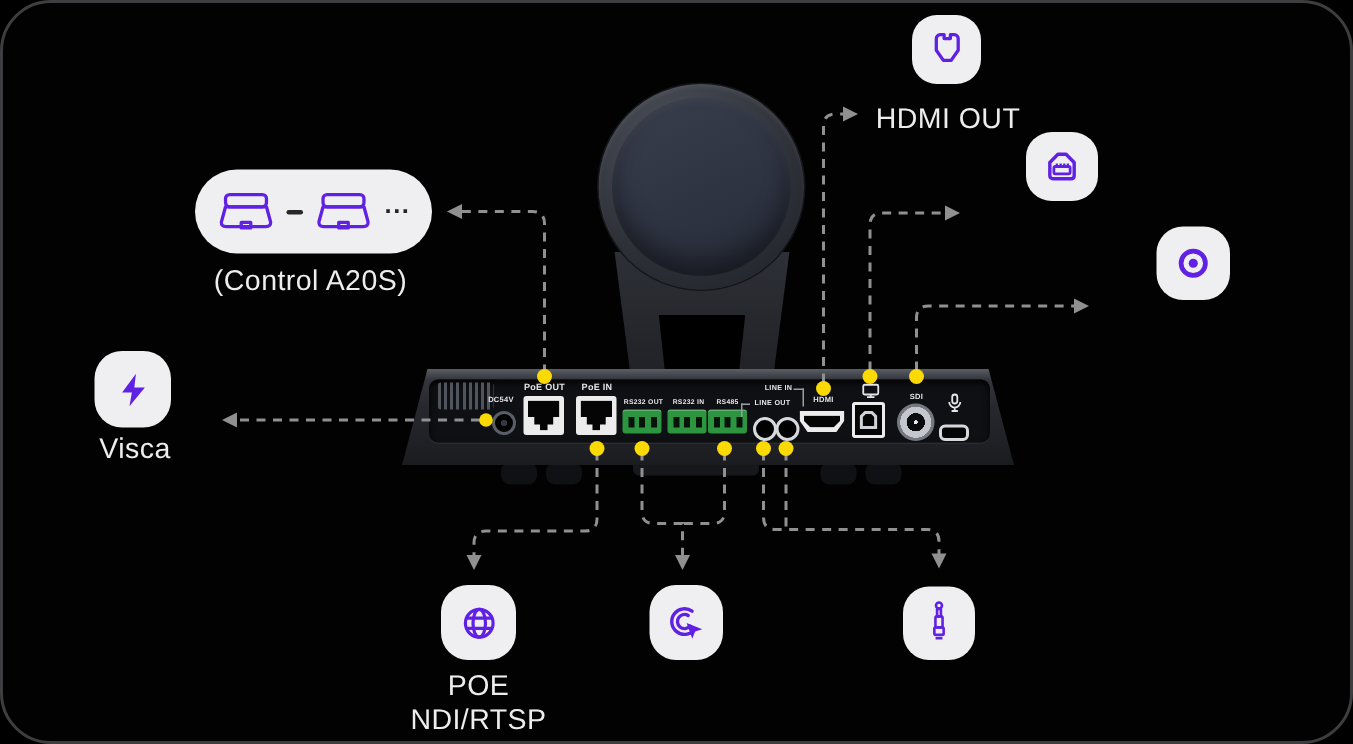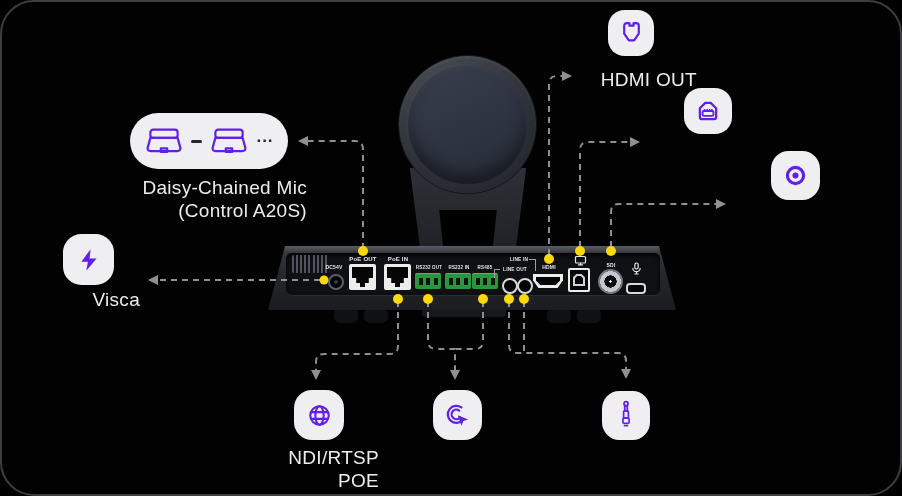--- a/index.html
+++ b/index.html
@@ -8,21 +8,21 @@
     border-radius:34px;border:2px solid #3e3e40;box-sizing:border-box;
     overflow:hidden;font-family:"Liberation Sans",sans-serif;
   }
   .abs{position:absolute;}
   
   .chip{position:absolute;background:#efeef0;display:flex;align-items:center;justify-content:center;z-index:6;}
   .squircle{border-radius:36%;}
   .pill{border-radius:28px;gap:7px;}
   .callout-label{
     position:absolute;color:#ededed;font-size:19px;font-weight:500;letter-spacing:.3px;
-    text-align:right;line-height:23px;z-index:6;white-space:nowrap;
+    text-align:center;line-height:23px;z-index:6;white-space:nowrap;
   }
   .mic-dash{width:11px;height:3px;background:#26262b;border-radius:2px;}
   .mic-ellipsis{color:#26262b;font-weight:700;font-size:17px;letter-spacing:1px;line-height:10px;transform:translateY(-4px);}
   
   .head-ring{left:397px;top:54px;width:137px;height:137px;border-radius:50%;z-index:2;
     background:radial-gradient(circle at 38% 28%,#4f535c 0%,#2c2f36 62%,#1e2026 100%);
     box-shadow:0 0 0 1px #141519, inset 0 2px 3px rgba(255,255,255,.08);}
   .head-face{left:406px;top:63px;width:119px;height:119px;border-radius:50%;z-index:2;
     background:linear-gradient(155deg,#3a3f4d 0%,#313645 45%,#262b37 100%);
     box-shadow:inset 0 2px 6px rgba(255,255,255,.05), inset 0 -10px 16px rgba(0,0,0,.45);}
@@ -201,21 +201,20 @@
     <svg width="40" height="31" viewBox="0 0 44 34">
       <g fill="none" stroke="#6021e4" stroke-width="2.4" stroke-linejoin="round">
         <rect x="7" y="4" width="30" height="9" rx="3"></rect>
         <path d="M7,13 L4,24 Q3.6,27.5 7.5,27.5 H36.5 Q40.4,27.5 40,24 L37,13 Z"></path>
         <rect x="18.5" y="24.5" width="7" height="4"></rect>
       </g>
     </svg>
     <span class="mic-ellipsis">...</span>
   </div>
   <div class="callout-label" style="left:105px;top:174px;width:200px;">
-    <div>Daisy-Chained Mic</div>
     <div>(Control A20S)</div>
   </div>
 
   <div class="chip squircle" style="left:61px;top:232px;width:51px;height:51px;">
     <svg width="26" height="26" viewBox="0 0 24 24">
       <polygon points="13.5,2 5,13.5 11,13.5 9.5,22 19,10.5 12.5,10.5" fill="#6021e4"></polygon>
     </svg>
   </div>
   <div class="callout-label" style="left:38px;top:286px;width:100px;">Visca</div>
 
@@ -246,22 +245,22 @@
   <div class="chip squircle" style="left:292px;top:388px;width:50px;height:50px;">
     <svg width="27" height="27" viewBox="0 0 24 24">
       <g fill="none" stroke="#6021e4" stroke-width="1.9">
         <circle cx="12" cy="12" r="8.2"></circle>
         <ellipse cx="12" cy="12" rx="3.7" ry="8.2"></ellipse>
         <path d="M4.3,9 H19.7 M4.3,15 H19.7"></path>
       </g>
     </svg>
   </div>
   <div class="callout-label" style="left:257px;top:444px;width:120px;">
+    <div>POE</div>
     <div>NDI/RTSP</div>
-    <div>POE</div>
   </div>
 
   <div class="chip squircle" style="left:431px;top:388px;width:49px;height:50px;">
     <svg width="27" height="27" viewBox="0 0 24 24">
       <g fill="none" stroke="#6021e4" stroke-width="2" stroke-linecap="round">
         <circle cx="11" cy="11" r="7.6" stroke-dasharray="35 13" transform="rotate(40 11 11)"></circle>
         <circle cx="11" cy="11" r="4.2" stroke-dasharray="19 8" transform="rotate(40 11 11)"></circle>
       </g>
       <path d="M12.2,11.8 L21.5,15.6 L17.2,16.9 L15.6,21.2 Z" fill="#6021e4"></path>
     </svg>

